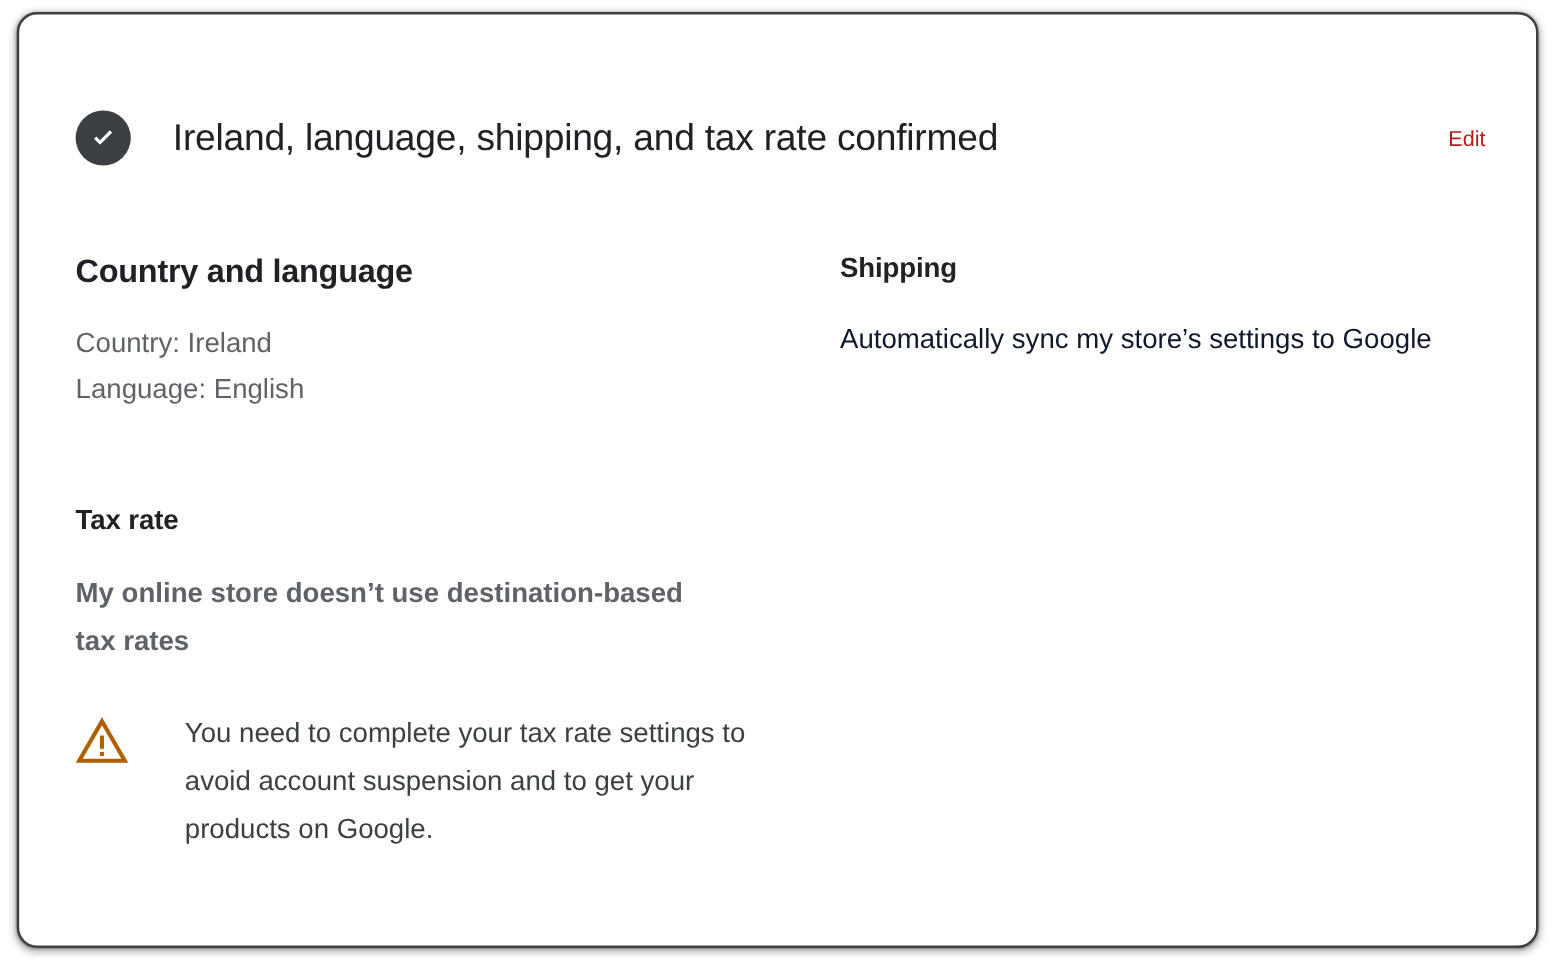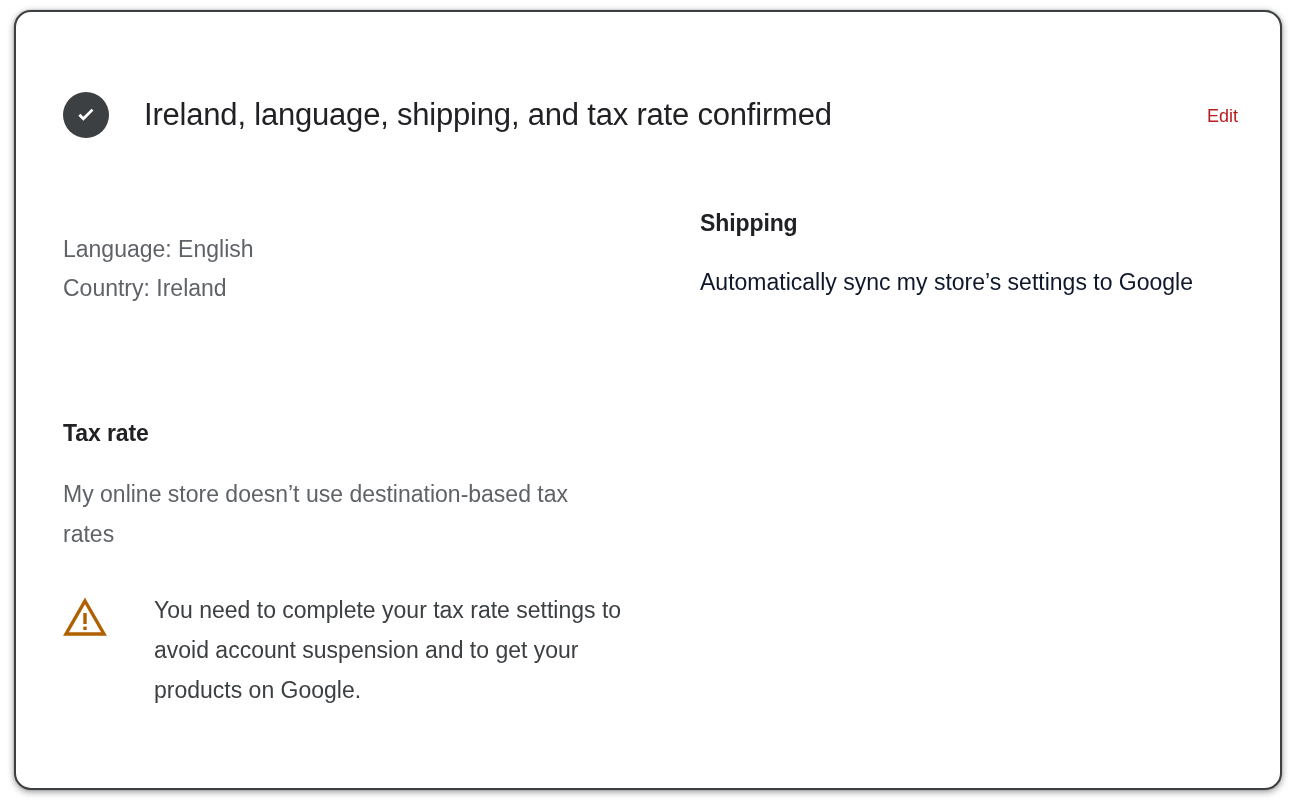--- a/index.html
+++ b/index.html
@@ -137,20 +137,21 @@
     top: 406px;
     width: 560px;
   }
 
   .taxrate-body {
     margin-top: 26px;
     font-size: 23px;
     color: #5f6368;
     line-height: 40px;
     width: 545px;
+    font-weight: bold;
   }
 
   
   .warning-row {
     position: absolute;
     left: 47px;
     top: 578px;
     width: 600px;
     display: flex;
     align-items: flex-start;
@@ -186,23 +187,24 @@
           <path d="M9.2 16.6 4.8 12.2l1.7-1.7 2.7 2.7 7.3-7.3 1.7 1.7z" fill="#ffffff"></path>
         </svg>
       </div>
 
       <div class="header-title">Ireland, language, shipping, and tax rate confirmed</div>
 
       <button class="edit-link">Edit</button>
     </div>
 
     <div class="col-left">
+      <div class="sec-title-lg">Country and language</div>
       <div class="sec-body">
+        <div>Country: Ireland</div>
         <div>Language: English</div>
-        <div>Country: Ireland</div>
       </div>
     </div>
 
     <div class="col-right">
       <div class="sec-title-md">Shipping</div>
       <div class="sec-body-tight">Automatically sync my store’s settings to Google</div>
     </div>
 
     <div class="block-taxrate">
       <div class="sec-title-md">Tax rate</div>

